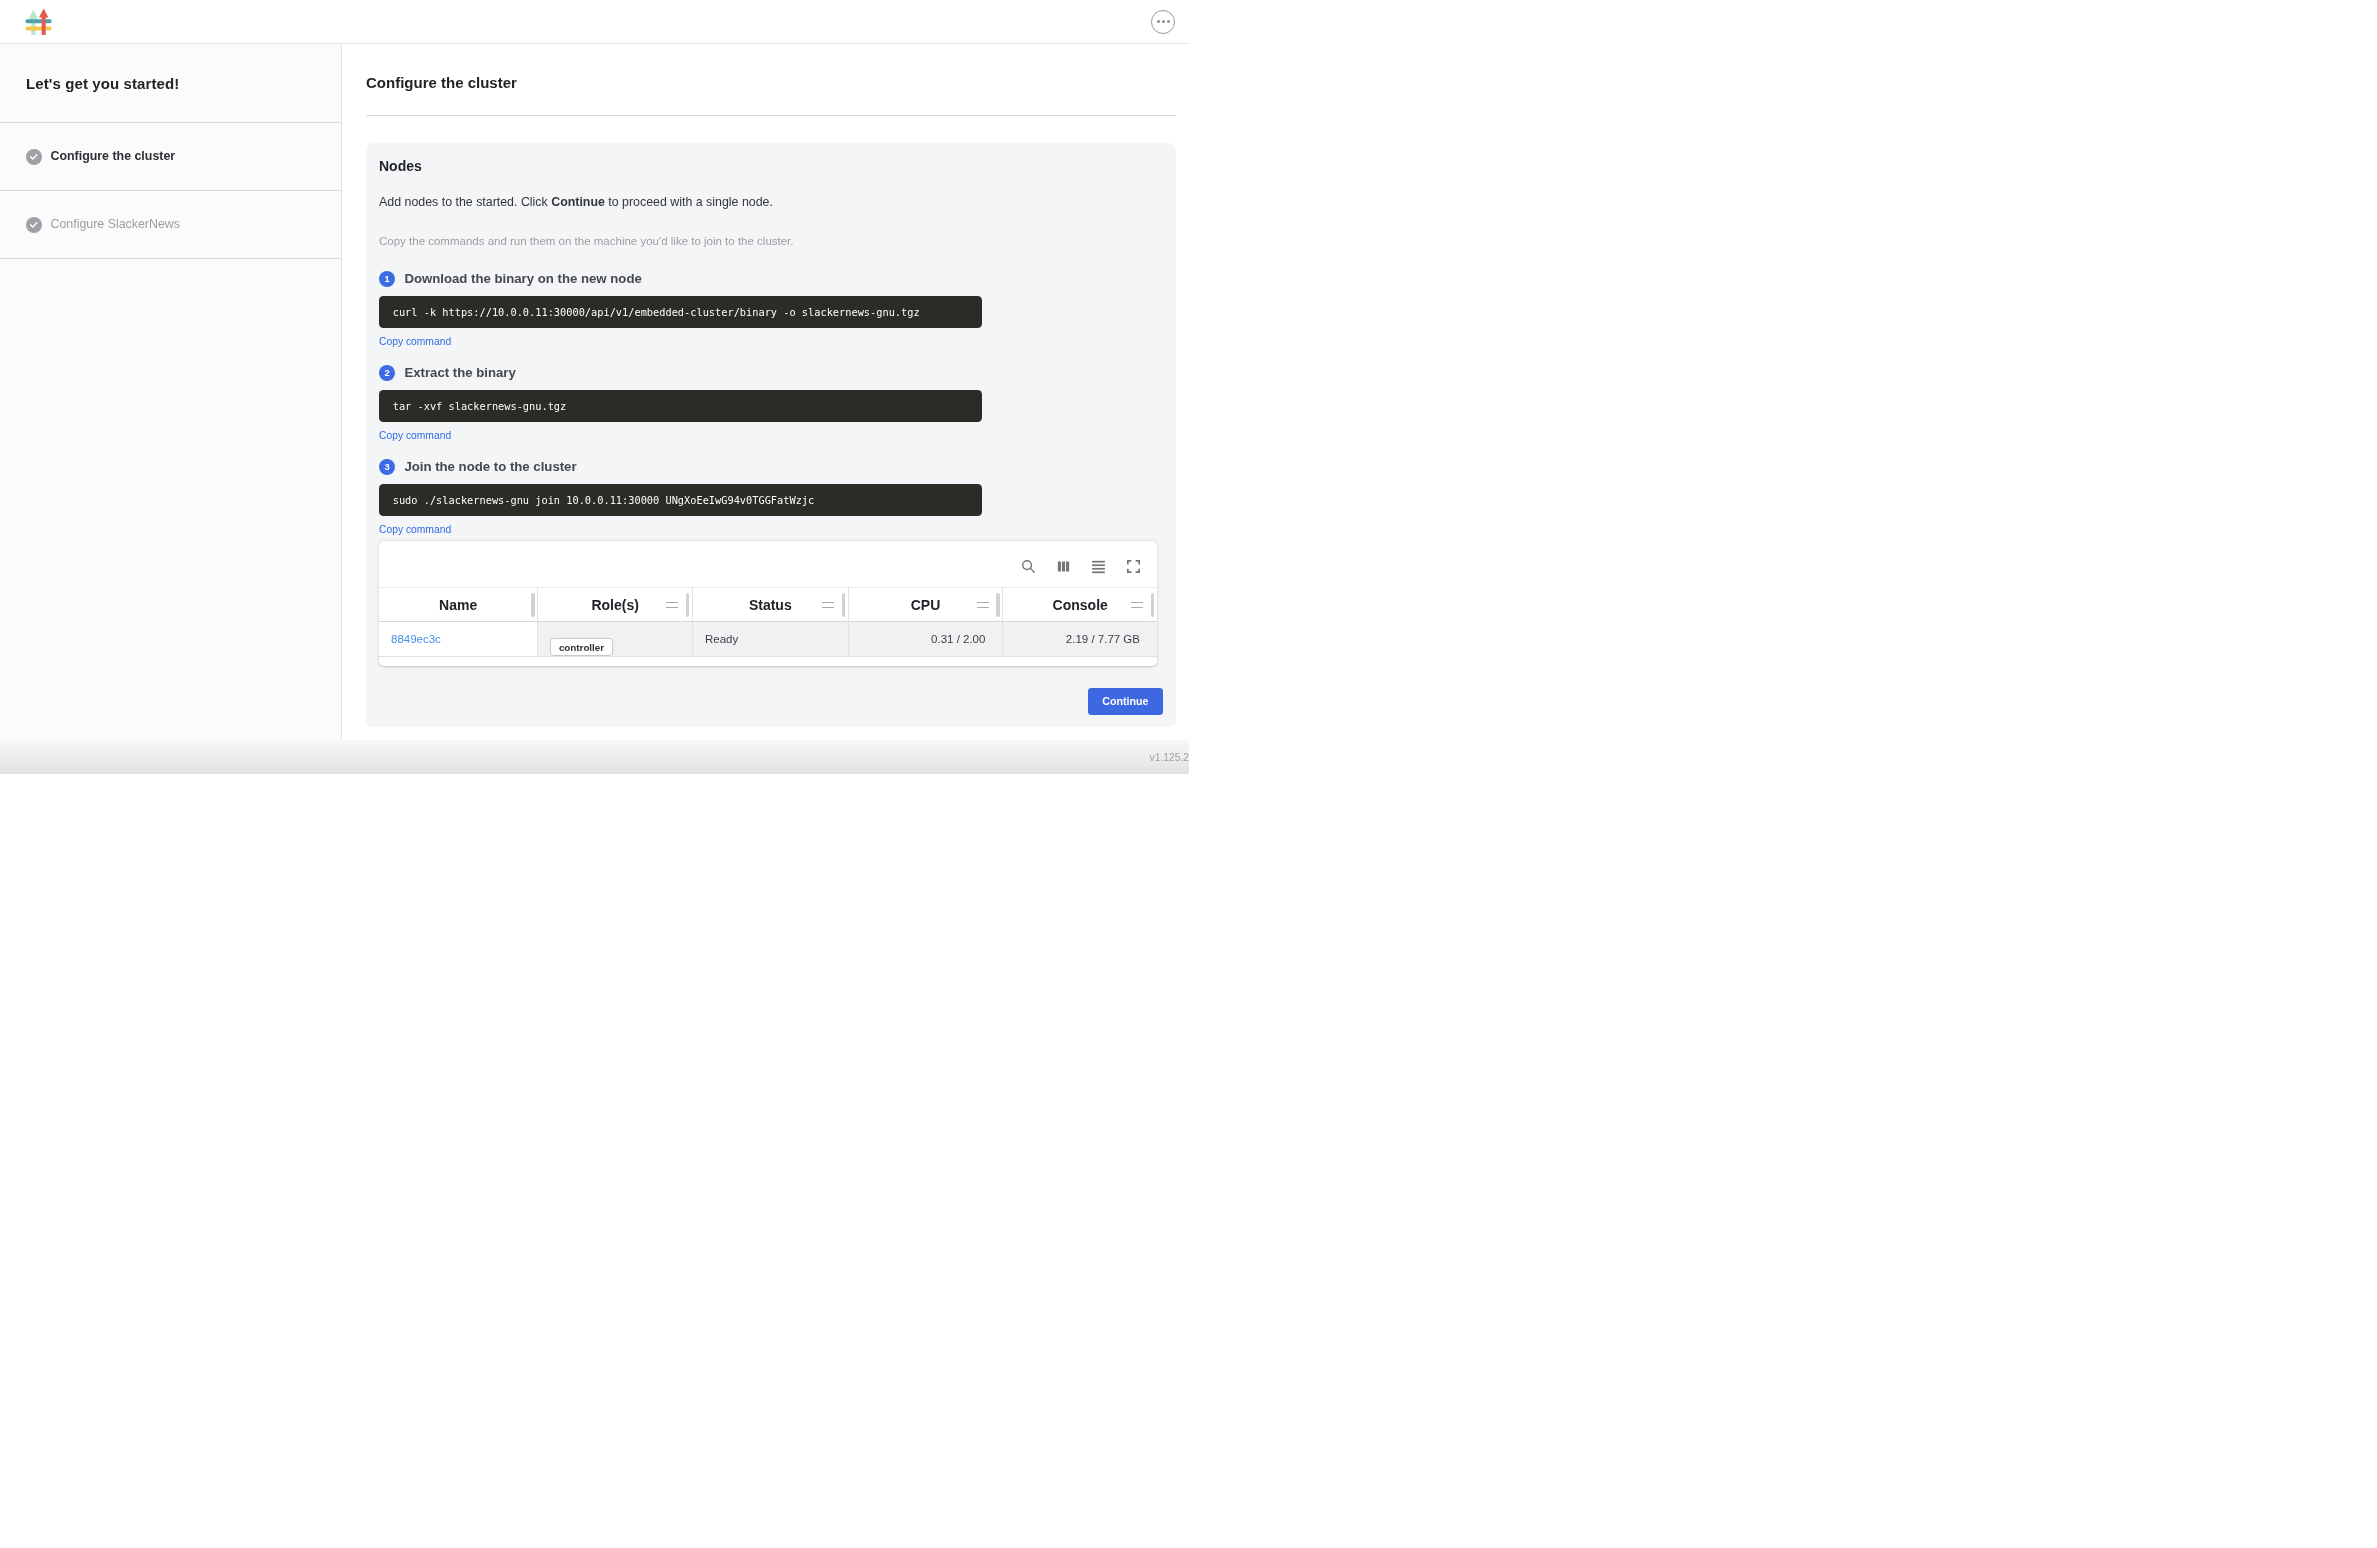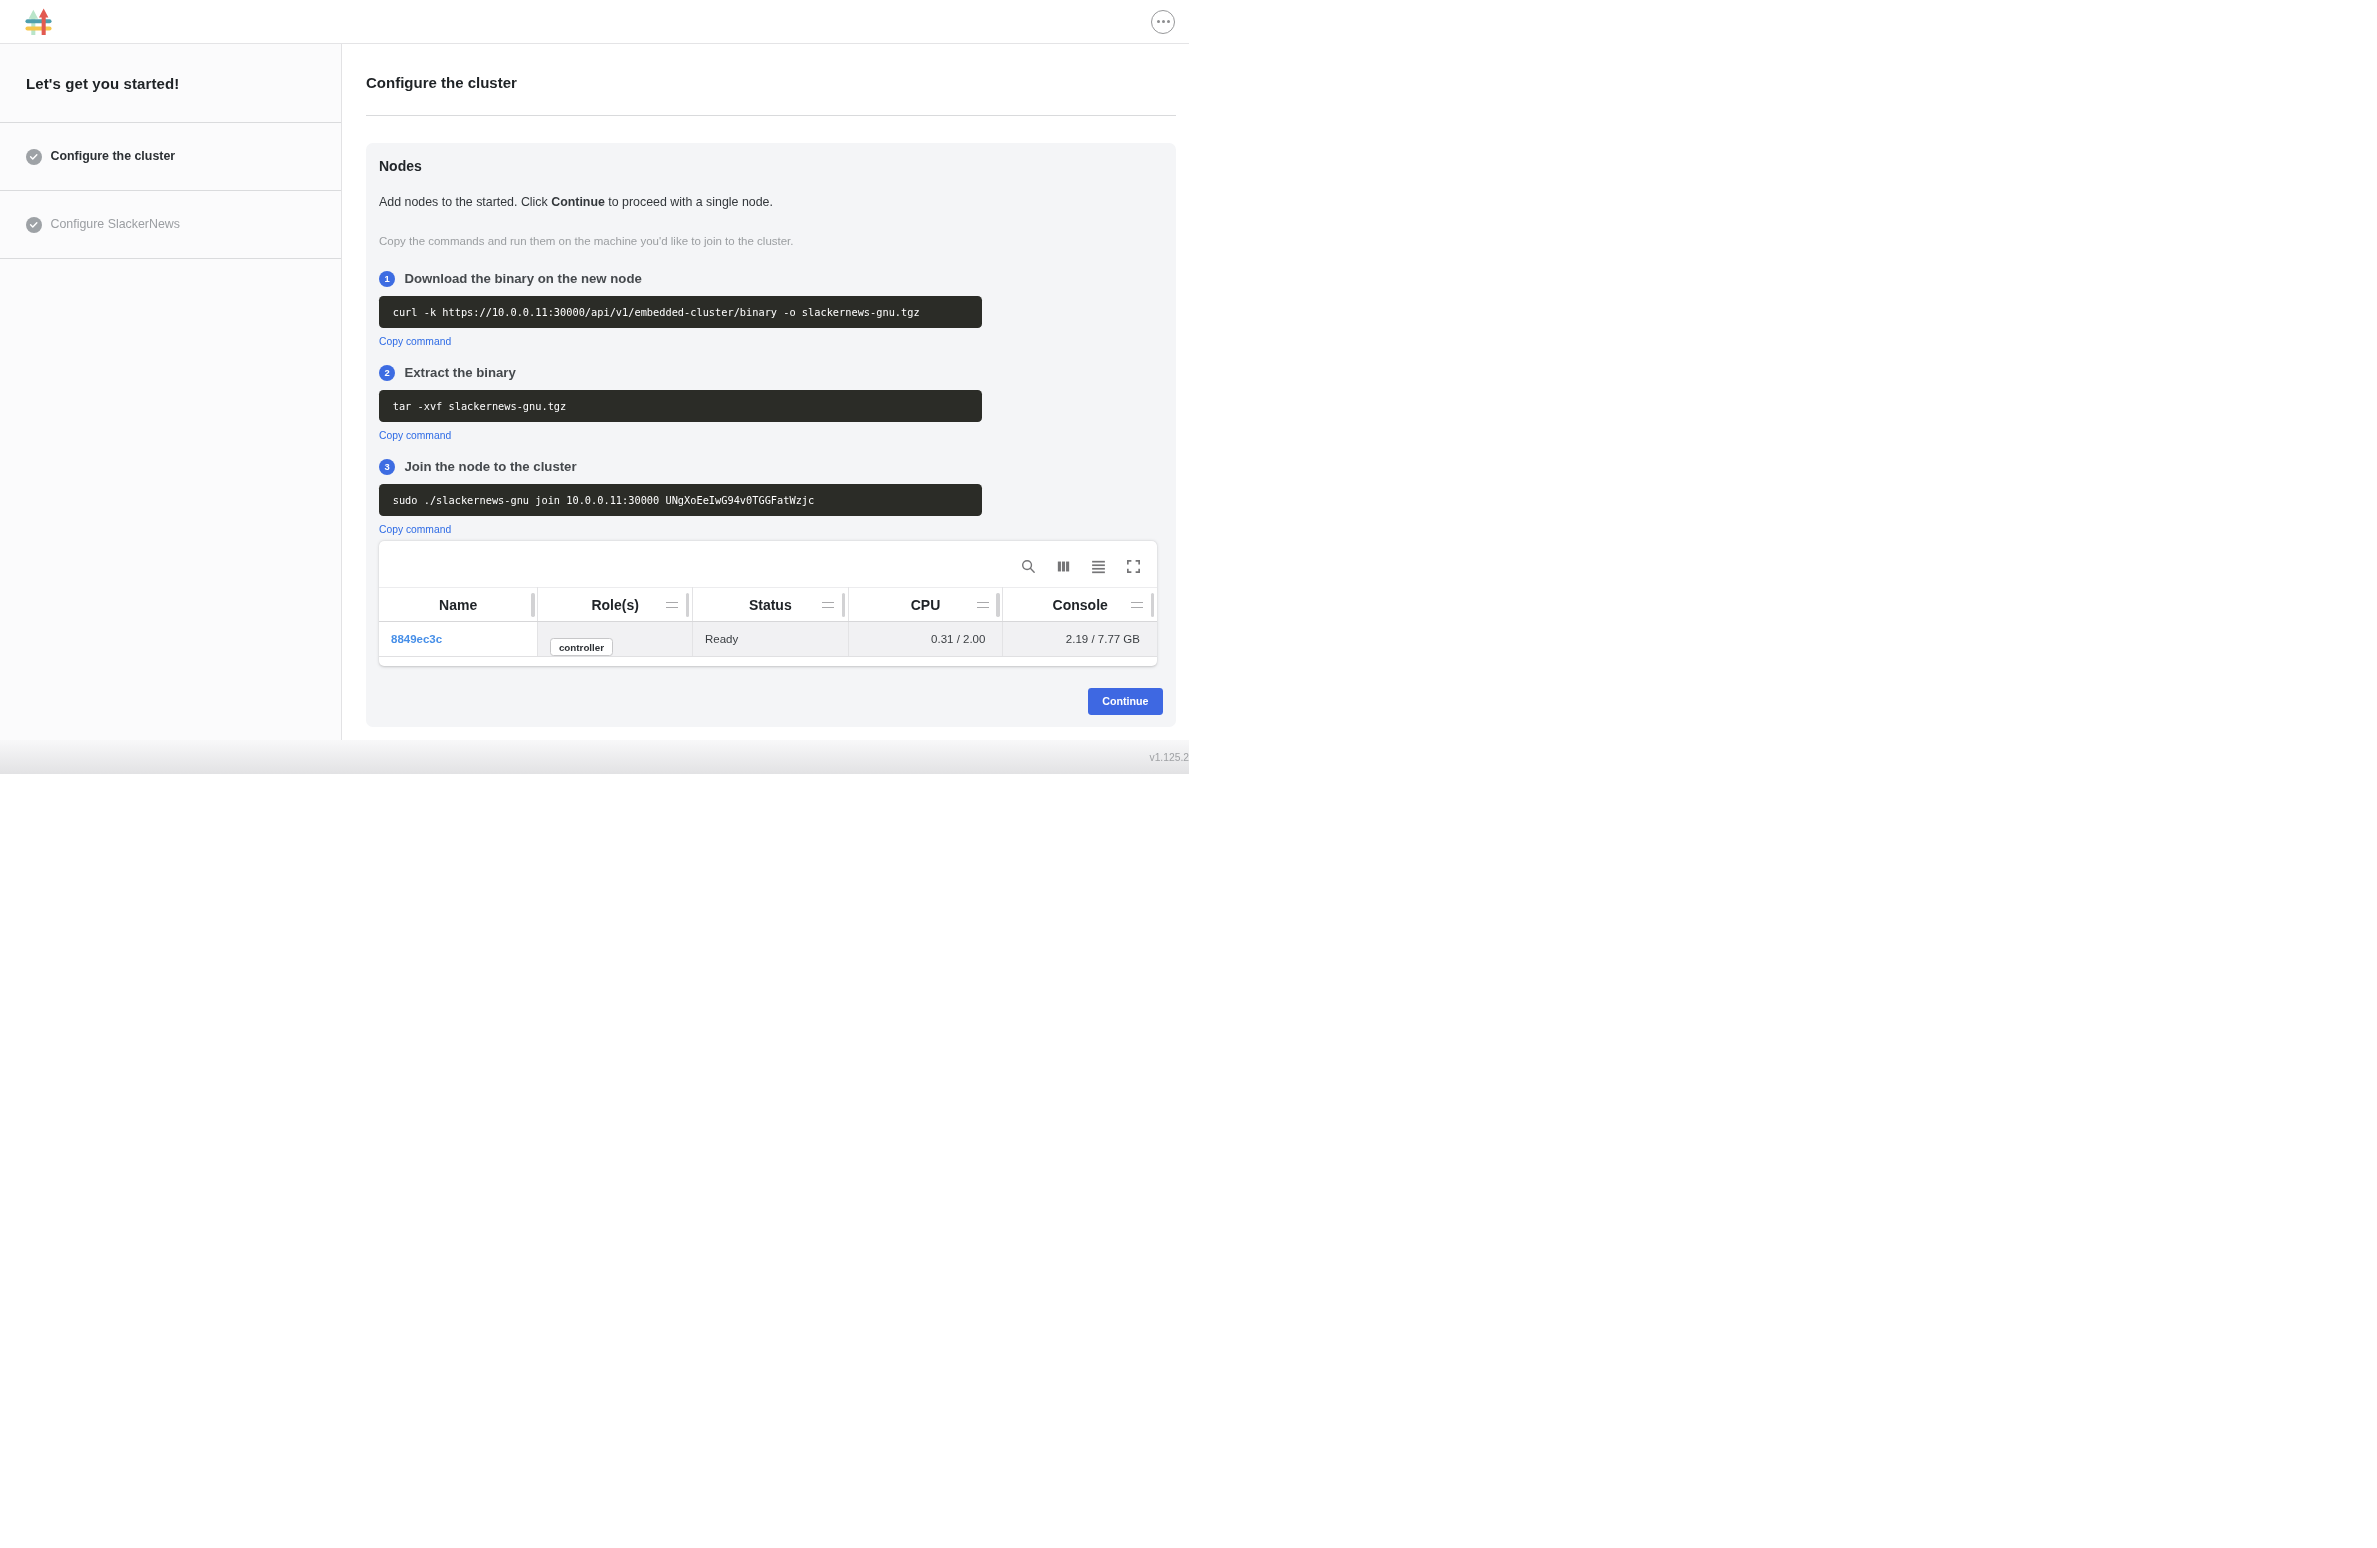--- a/index.html
+++ b/index.html
@@ -107,21 +107,21 @@
     position:absolute; right:13.7px; top:50%; transform:translateY(-50%);
     width:12px; height:6px;
     border-top:1.7px solid #a9a9ab; border-bottom:1.7px solid #a9a9ab; cursor:grab;
   }
   td {
     height:32px; padding:0 12px; font-size:11.5px; color:#3a3e42;
     background:#f1f1f3; border-right:0.9px solid #e3e3e5; border-bottom:0.9px solid #e0e0e2;
   }
   td:last-child { border-right:none; }
   td.name-cell { background:#fff; }
-  .node-link { color:#478fe8; font-weight:700; text-decoration:none; cursor:pointer; }
+  .node-link { color:#478fe8; font-weight:400; text-decoration:none; cursor:pointer; }
   td.num { text-align:right; padding-right:17px; }
   .chip {
     display:inline-block; border:0.9px solid #c7c7c9; border-radius:3.4px;
     padding:2.6px 7.7px; font-size:9.8px; font-weight:700; color:#2e3236; background:#fff;margin-top:16px;
   }
 
   .continue-row { display:flex; justify-content:flex-end; margin-top:22px; }
   .continue-btn {
     background:#3e68e2; color:#fff; border:none; border-radius:3.4px;
     height:27px; padding:0 14.5px; font-size:10.7px; font-weight:700; cursor:pointer;

